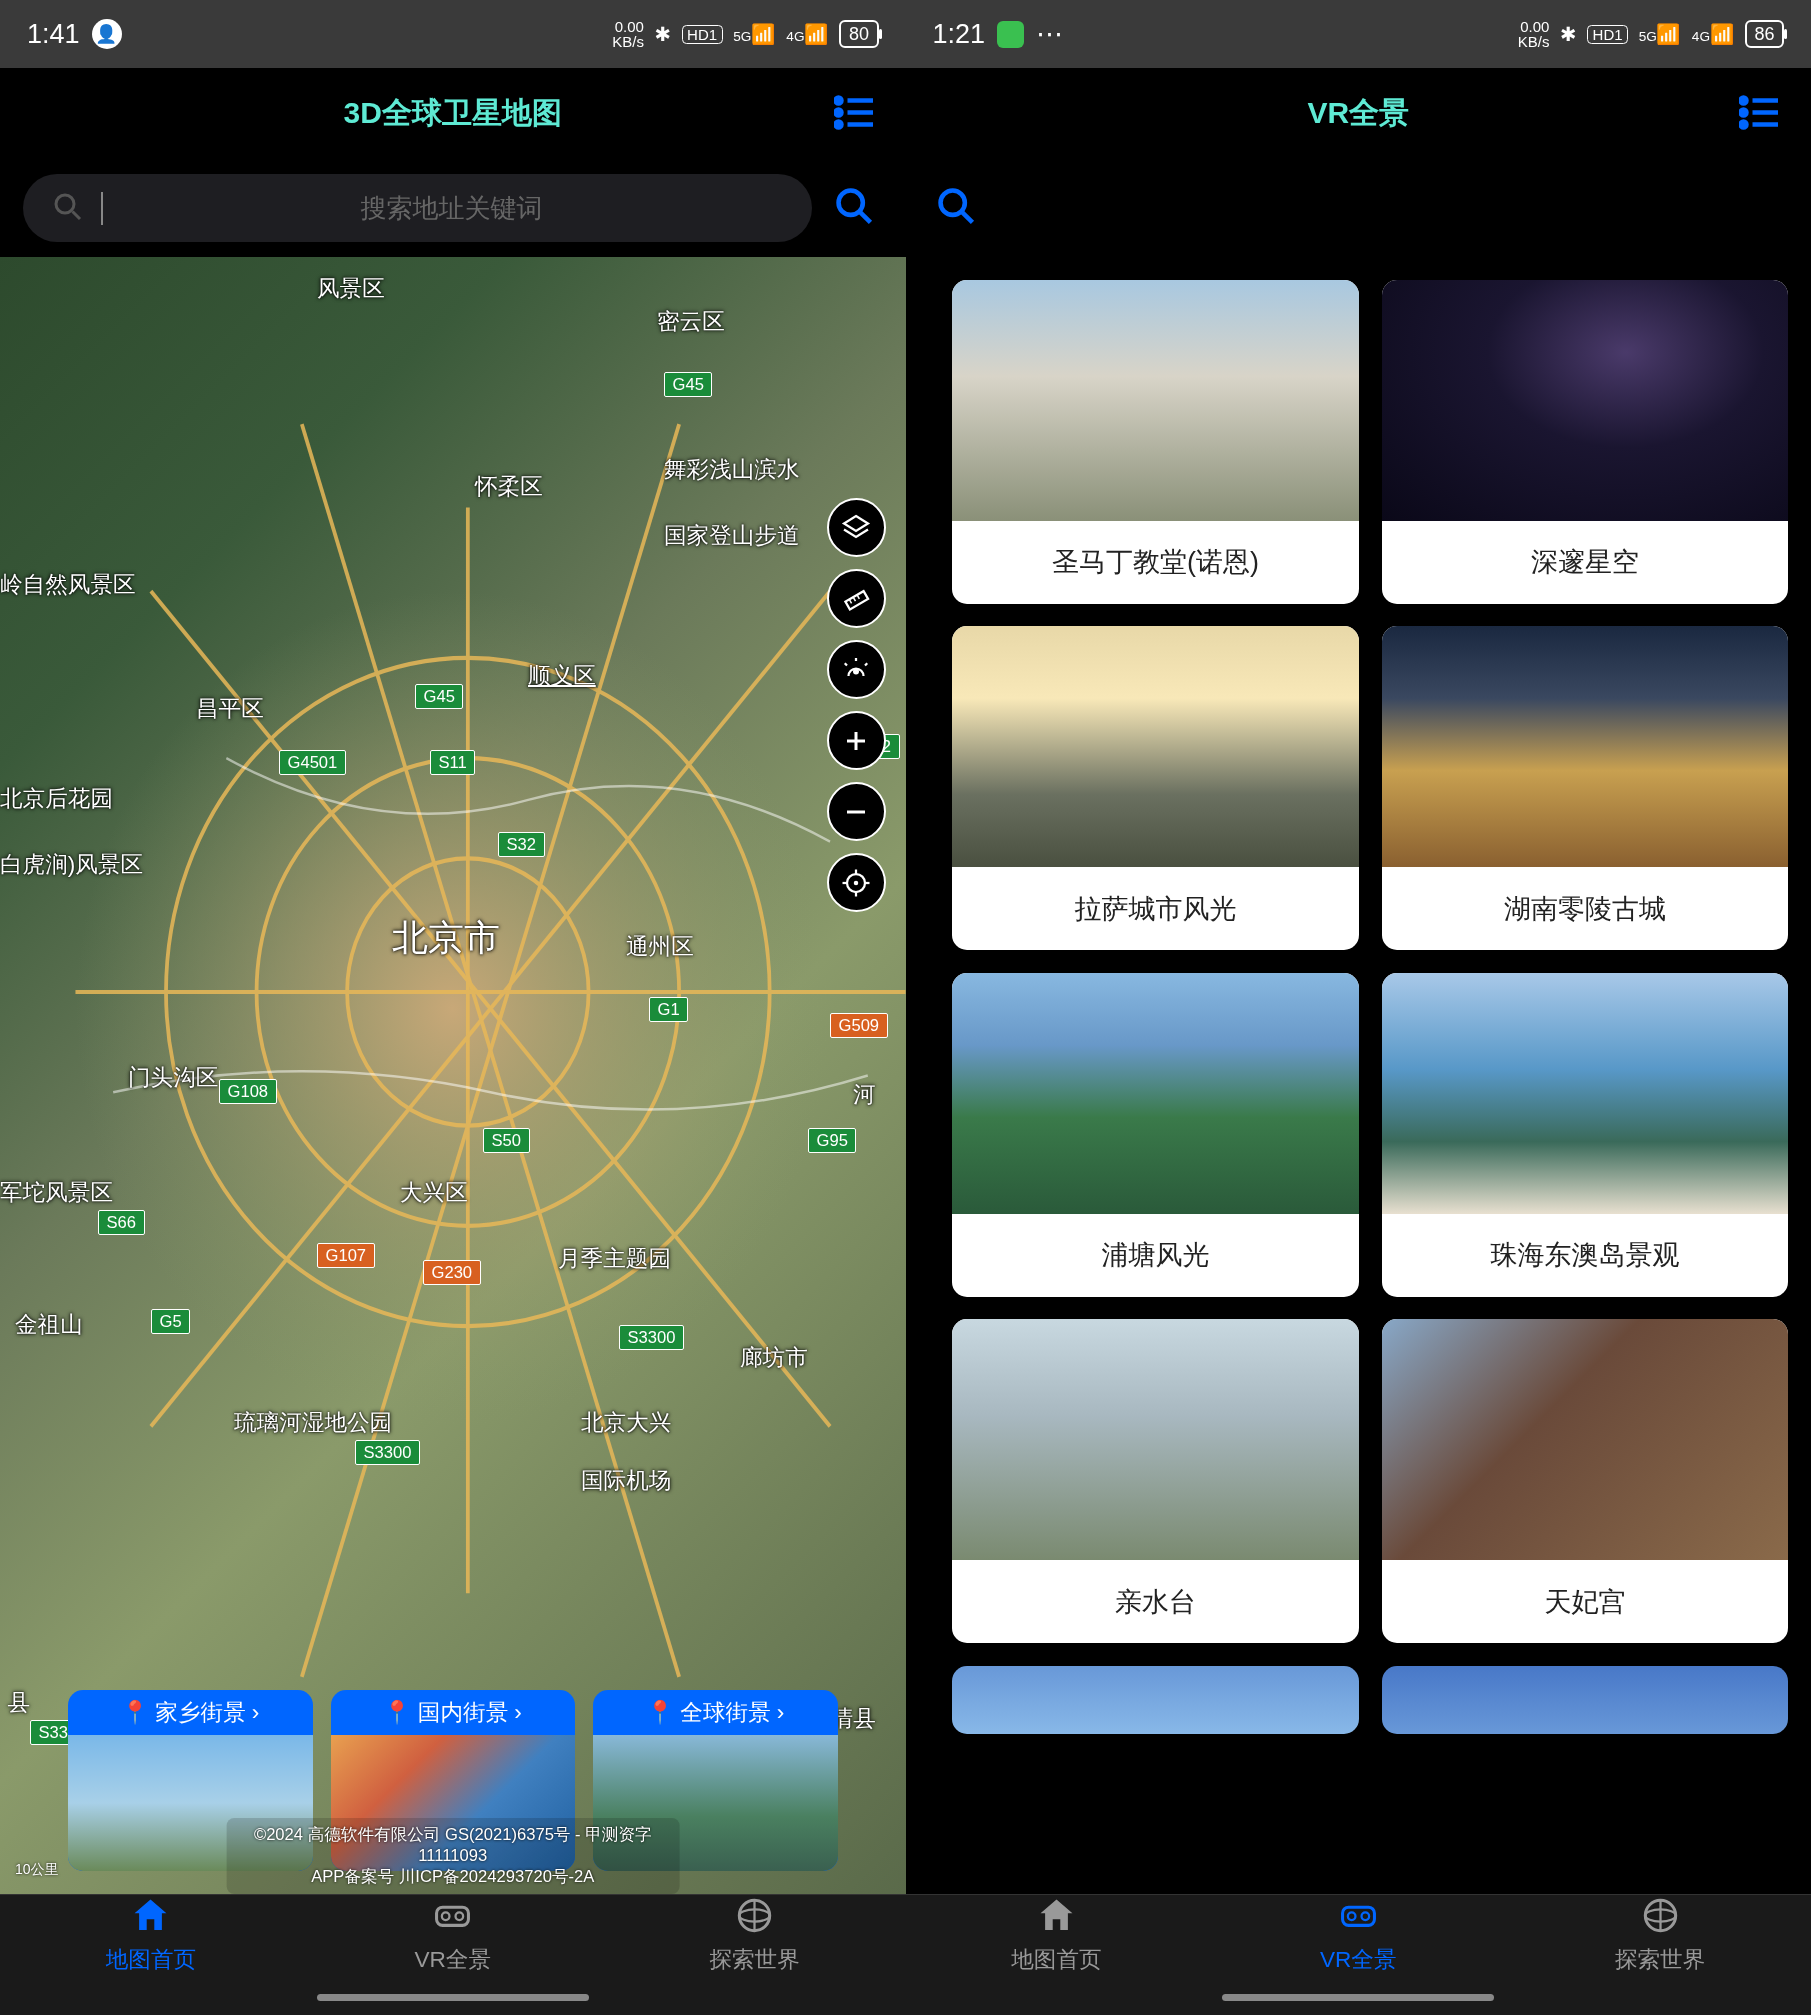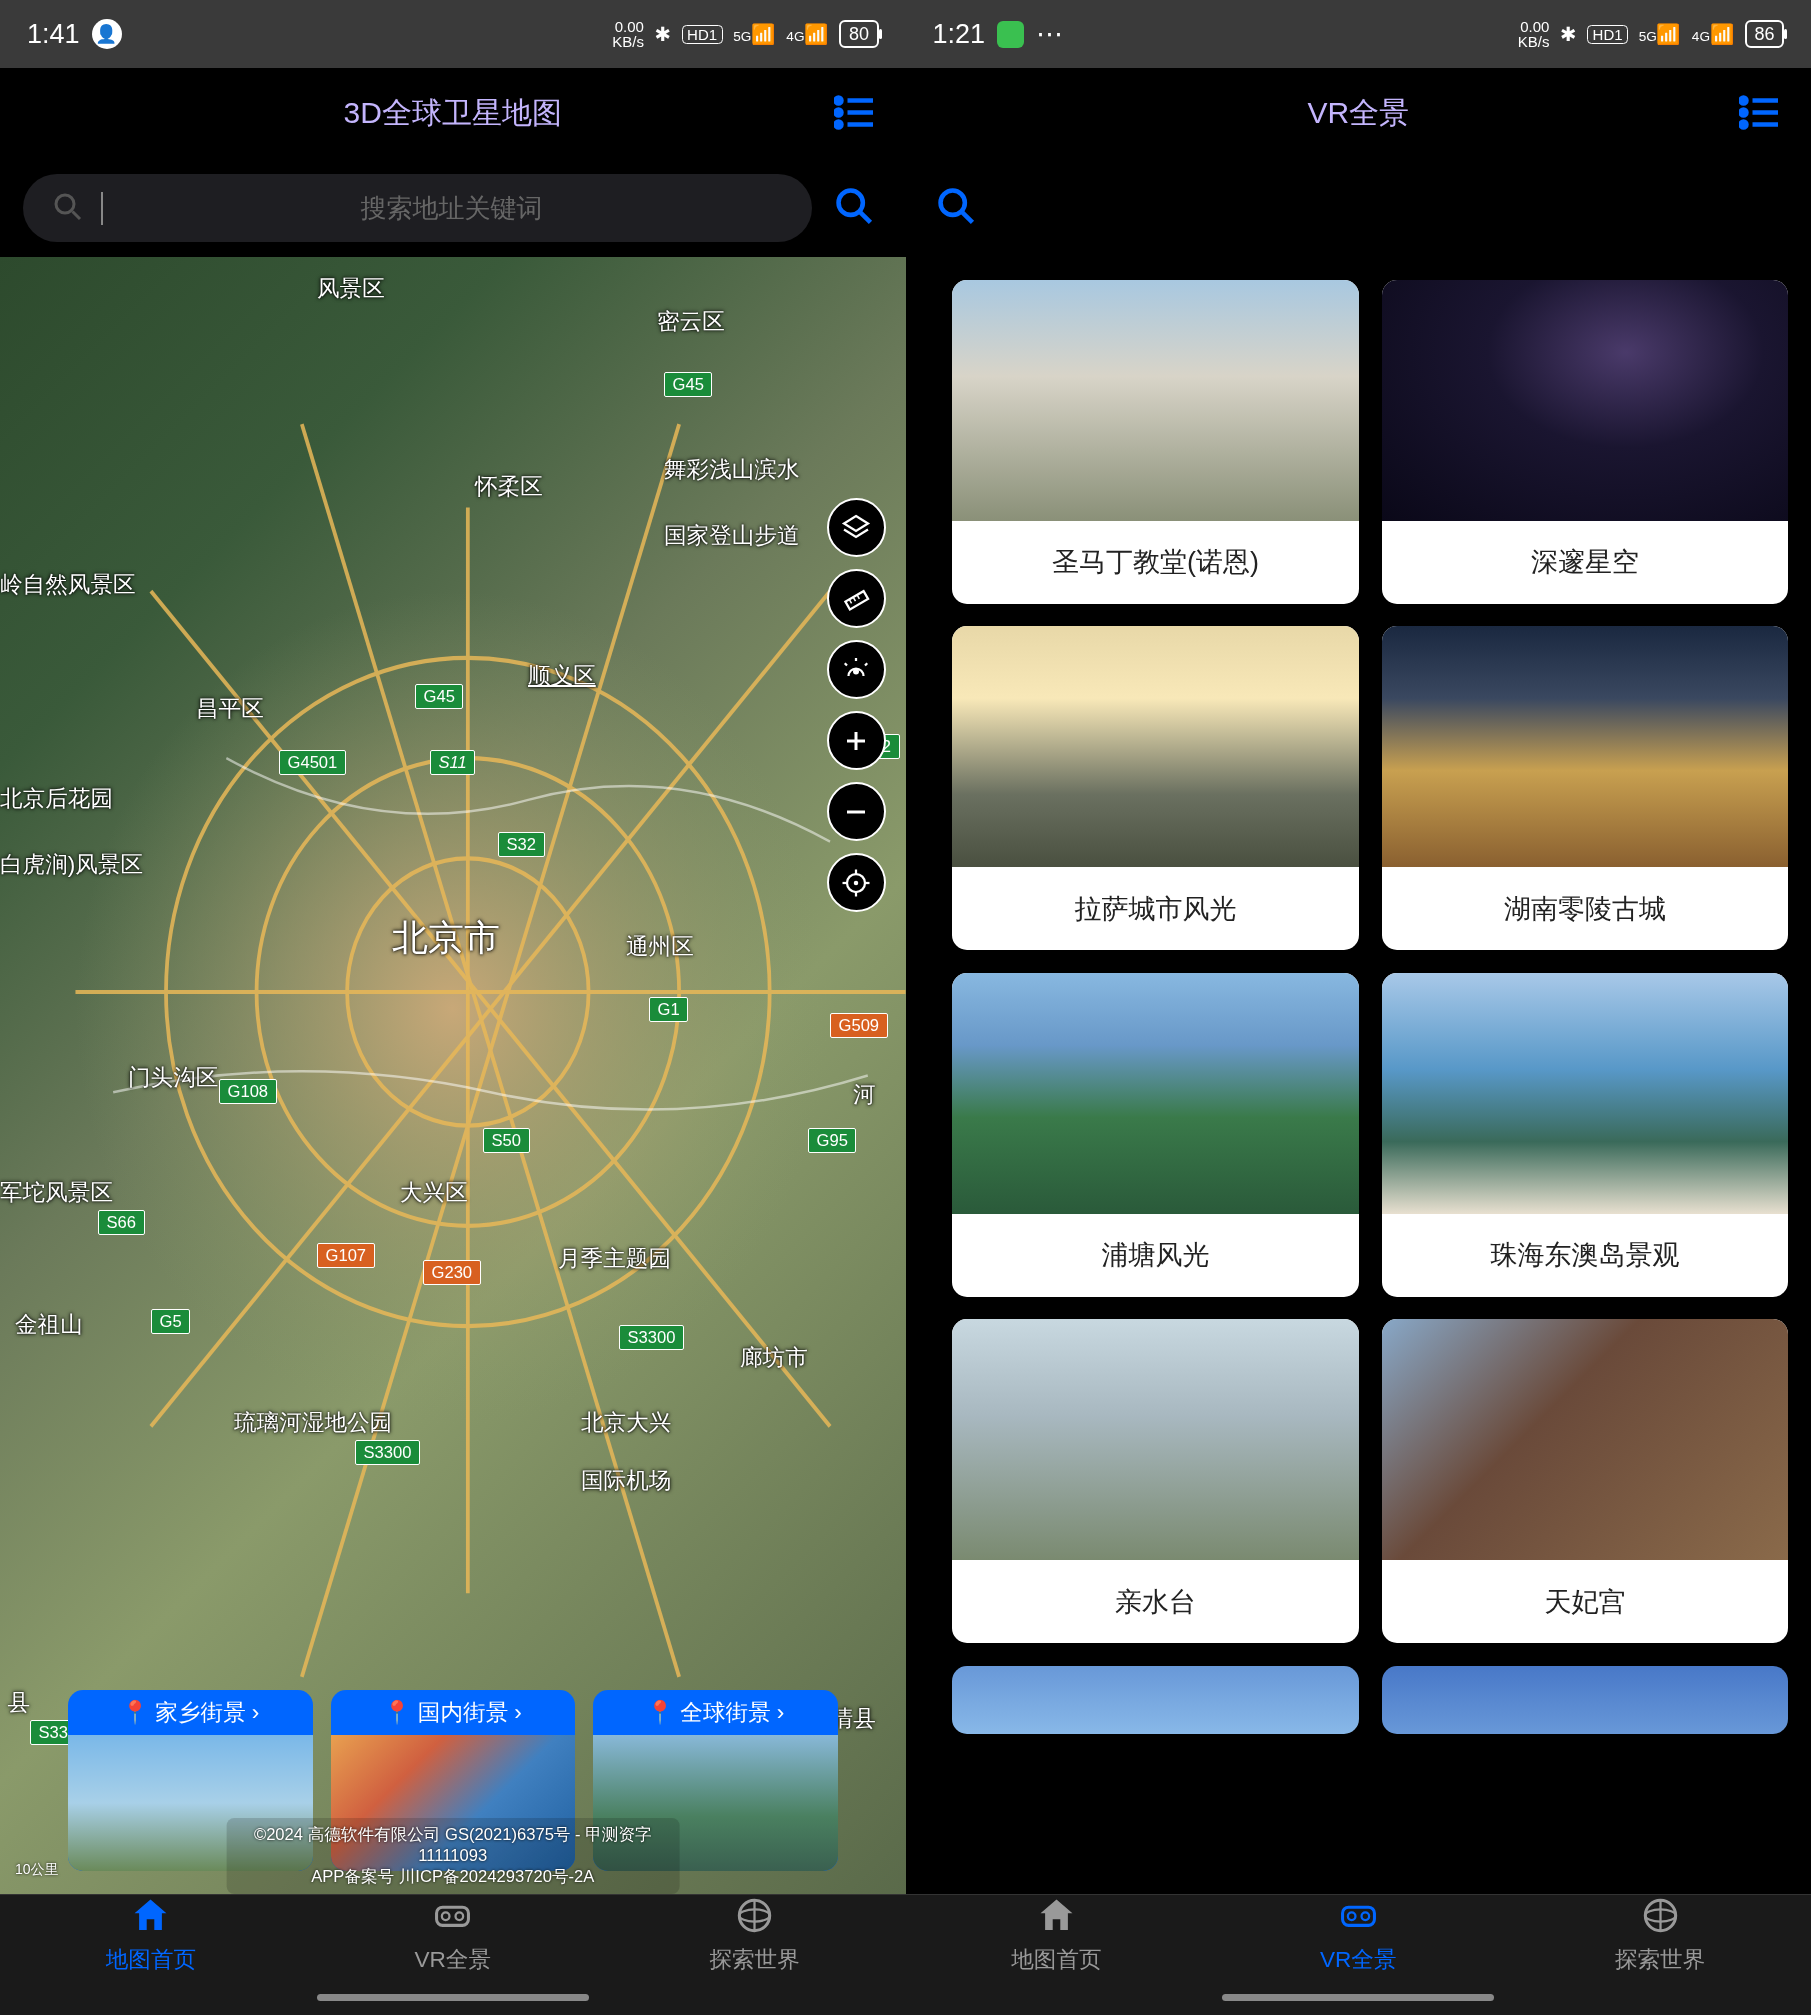--- a/index.html
+++ b/index.html
@@ -37,21 +37,21 @@
   font-size: 18px; position: relative;
 }
 .battery-box::after {
   content: ''; position: absolute; right: -5.3px; top: 30%;
   width: 3px; height: 40%; background: #fff; border-radius: 1.5px;
 }
 .app-header {
   height: 91px; background: #000; display: flex;
   align-items: center; justify-content: center; position: relative;
 }
-.app-title { color: #c4b5fd; font-size: 30px; font-weight: 400; }
+.app-title { color: #5eead4; font-size: 30px; font-weight: 700; }
 .menu-btn {
   position: absolute; right: 30px; top: 50%; transform: translateY(-50%);
   color: #0066ff; cursor: pointer;
 }
 .search-row {
   height: 98px; background: #000; display: flex;
   align-items: center; padding: 0 22.6px; gap: 15px;
 }
 .search-box {
   flex: 1; height: 68px; background: #1e1e22;
@@ -262,21 +262,21 @@
         <div class="map-label" style="left: 581px; top: 1150px;">北京大兴</div>
         <div class="map-label" style="left: 581px; top: 1208px;">国际机场</div>
         <div class="map-label" style="left: 7.5px; top: 1430px;">县</div>
         <div class="map-label" style="left: 853px; top: 822px;">河</div>
         <div class="map-label" style="left: 808px; top: 1446px;">永清县</div>
       </div>
     <div id="roads-container">
         <div class="road-marker green" style="left: 664px; top: 115px;">G45</div>
         <div class="road-marker green" style="left: 415px; top: 427px;">G45</div>
         <div class="road-marker green" style="left: 279px; top: 493px;">G4501</div>
-        <div class="road-marker green" style="left: 430px; top: 493px; font-style: italic;">S11</div>
+        <div class="road-marker green" style="left: 430px; top: 493px;">S11</div>
         <div class="road-marker green" style="left: 853px; top: 477px;">S32</div>
         <div class="road-marker green" style="left: 498px; top: 575px;">S32</div>
         <div class="road-marker orange" style="left: 838px; top: 542px;">121</div>
         <div class="road-marker green" style="left: 649px; top: 740px;">G1</div>
         <div class="road-marker orange" style="left: 830px; top: 756px;">G509</div>
         <div class="road-marker green" style="left: 219px; top: 822px;">G108</div>
         <div class="road-marker green" style="left: 483px; top: 871px;">S50</div>
         <div class="road-marker green" style="left: 808px; top: 871px;">G95</div>
         <div class="road-marker green" style="left: 98px; top: 953px;">S66</div>
         <div class="road-marker green" style="left: 151px; top: 1052px;">G5</div>

